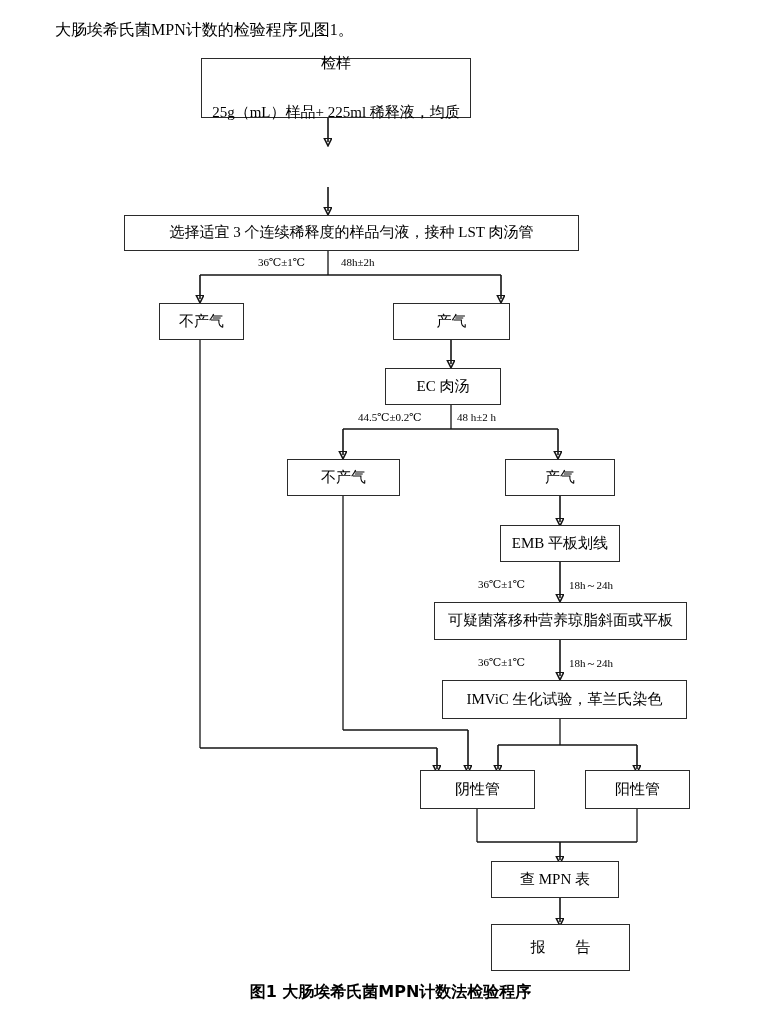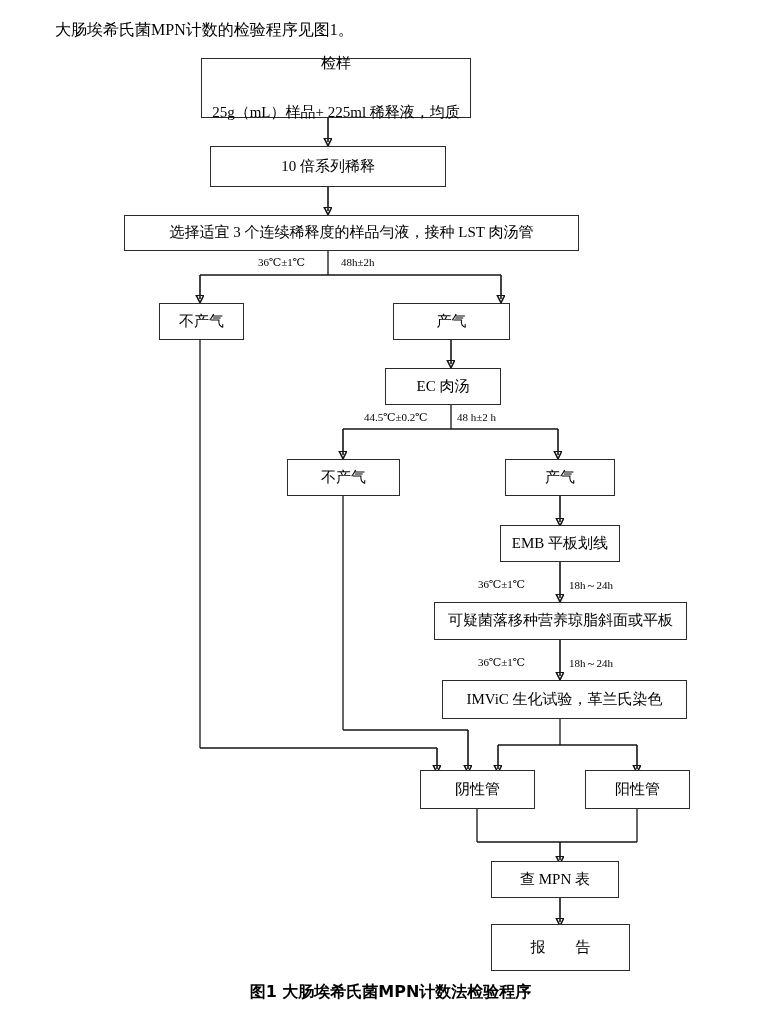--- a/index.html
+++ b/index.html
@@ -141,44 +141,41 @@
       <line x1="560" y1="842" x2="560" y2="860" marker-end="url(#arrowhead)"></line>
 
       <line x1="560" y1="898" x2="560" y2="922" marker-end="url(#arrowhead)"></line>
     </svg>
 
     <div class="node" style="left:201px; top:58px; width:270px; height:60px;gap:25px;">
       <span class="l1">检样</span>
       <span class="l2">25g（mL）样品+ 225ml 稀释液，均质</span>
     </div>
 
-    <div class="node" style="left:210px; top:146px; width:236px; height:41px;">
-      <span>10 倍系列稀释</span>
-    </div>
 
     <div class="node" style="left:124px; top:215px; width:455px; height:36px;">
       <span>选择适宜 3 个连续稀释度的样品勻液，接种 LST 肉汤管</span>
     </div>
 
     <div class="edge-label" style="left:257px; top:256px;">36℃±1℃</div>
     <div class="edge-label" style="left:340px; top:256px;">48h±2h</div>
 
     <div class="node" style="left:159px; top:303px; width:85px; height:37px;">
       <span>不产气</span>
     </div>
 
     <div class="node" style="left:393px; top:303px; width:117px; height:37px;">
       <span>产气</span>
     </div>
 
     <div class="node" style="left:385px; top:368px; width:116px; height:37px;">
       <span>EC 肉汤</span>
     </div>
 
-    <div class="edge-label" style="left:357px; top:411px;margin-left:6px;">44.5℃±0.2℃</div>
+    <div class="edge-label" style="left:357px; top:411px;">44.5℃±0.2℃</div>
     <div class="edge-label" style="left:456px; top:411px;">48 h±2 h</div>
 
     <div class="node" style="left:287px; top:459px; width:113px; height:37px;">
       <span>不产气</span>
     </div>
 
     <div class="node" style="left:505px; top:459px; width:110px; height:37px;">
       <span>产气</span>
     </div>
 

